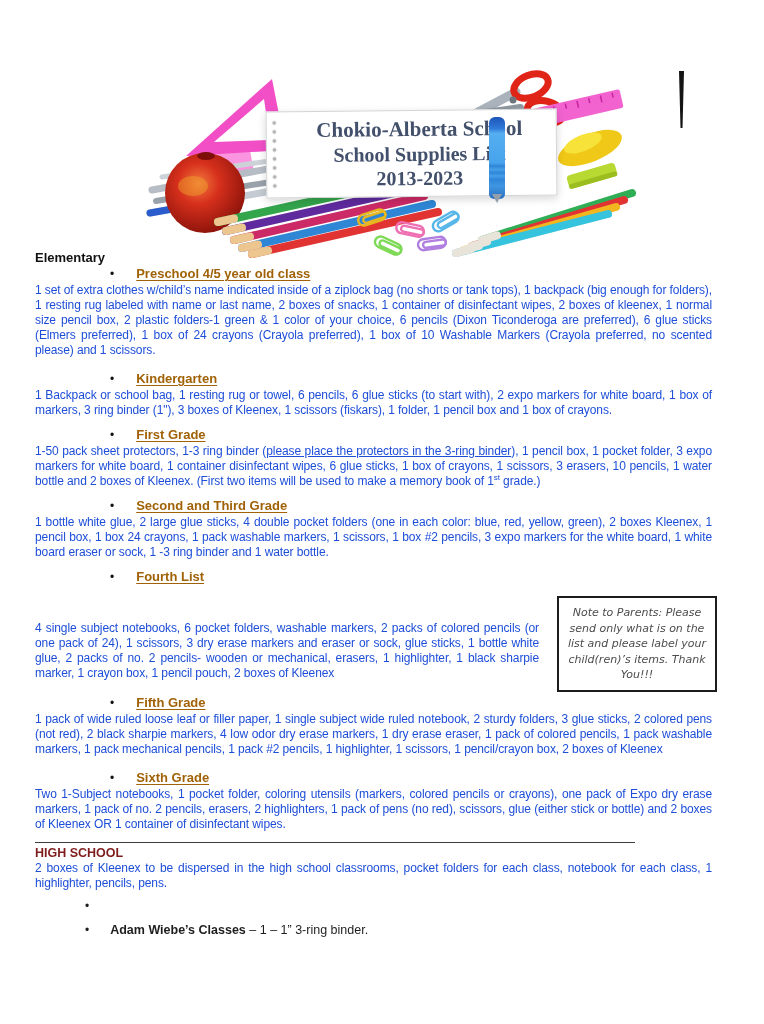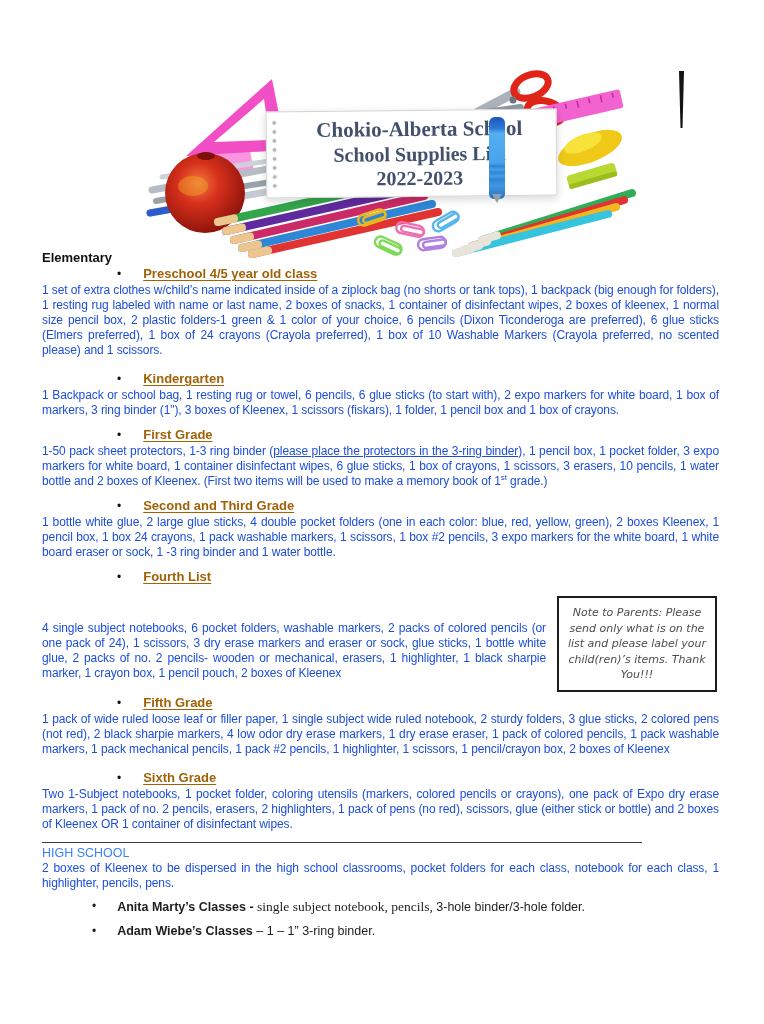--- a/index.html
+++ b/index.html
@@ -34,42 +34,42 @@
     position:absolute; left:489px; top:117px; width:16px; height:82px; z-index:4;
     border-radius:6px 6px 5px 5px;
     background:linear-gradient(180deg,#1d55b8 0%,#2f7ad9 14%,#54aef0 20%,#47a3ec 56%,#2f85d8 60%,#45a0e8 64%,#2f85d8 68%,#45a0e8 72%,#2f85d8 76%,#3f96e2 84%,#2a6fbf 100%);
   }
   .blue-pen::after {
     content:""; position:absolute; left:3px; bottom:-9px; width:0; height:0;
     border:5px solid transparent; border-top:9px solid #93a0ab;
   }
 
   
-  .content { position:absolute; left:42px; top:250px; width:677px; z-index:2; }
+  .content { position:absolute; left:35px; top:250px; width:677px; z-index:2; }
   .doc-section-title { font-size:13px; font-weight:bold; line-height:15px; color:#111; }
   .bullet-line { padding-left:75px; margin:9px 0 1px 0; display:flex; }
   .bullet-line .bullet { margin-right:22px; font-size:12px; line-height:16px; color:#111; }
   .grade-heading { font-size:13px; font-weight:bold; line-height:16px; color:#a16207;
     text-decoration:underline; text-underline-offset:2px; }
   .body-text { margin:0; font-size:12px; line-height:15px; text-align:justify; letter-spacing:-0.1px; color:#1d4ed8; }
   .body-text .u { text-decoration:underline; }
   .body-text sup { font-size:8px; line-height:0; }
   .narrow { margin-right:173px;margin-top:36px; }
 
   .note-box {
     position:absolute; left:557px; top:596px; width:160px; z-index:2;
     border:2px solid #1c1c1c; box-sizing:border-box; background:#fff;
     padding:7px 5px; text-align:center;
     font-family:"DejaVu Sans", sans-serif; font-style:italic;
     font-size:11px; line-height:15.5px; color:#4c4c4c;
   }
 
   .divider { border:none; border-top:1.5px solid #3d3d3d; width:600px; margin:10px 0 3px 0; }
 
-  .hs-title { font-size:12.5px; font-weight:normal; line-height:15px; color:#3b82f6; margin-top:1px; }
+  .hs-title { font-size:12.5px; font-weight:bold; line-height:15px; color:#7f1d1d; margin-top:1px; }
   .hs-bullet-line { padding-left:50px; display:flex; margin-top:7px; }
   .hs-bullet-line .bullet { margin-right:21px; font-size:12px; line-height:17px; }
   .hs-item { font-size:12.5px; line-height:17px; }
   .hs-name { font-weight:bold; }
   .serif-seg { font-family:"Liberation Serif", serif; font-size:13.5px; }
 </style>
 </head>
 <body>
 
 <div class="page">
@@ -181,21 +181,21 @@
       <line x1="464" y1="250" x2="479" y2="245.8" stroke="#e8e4da" stroke-width="8"></line>
       <line x1="456" y1="253" x2="471" y2="249.2" stroke="#e8e4da" stroke-width="8"></line>
     </g>
 
     <polygon points="679,71 684,71 682.5,128 680.5,128" fill="#141414"></polygon>
   </svg>
 
   <div class="banner-card">
     <div class="banner-line banner-l1">Chokio-Alberta School</div>
     <div class="banner-line banner-l2">School Supplies List</div>
-    <div class="banner-line banner-l3">2022-2023</div>
+    <div class="banner-line banner-l3">2013-2023</div>
   </div>
   <div class="blue-pen"></div>
 
   <div class="note-box">Note to Parents:  Please send only what is on the list and please label your child(ren)’s items. Thank You!!!</div>
 
   <div class="content">
 
     <div class="doc-section-title">Elementary</div>
 
     <div class="bullet-line" style="margin-top:1px">
@@ -240,21 +240,20 @@
     </div>
     <p class="body-text">Two 1-Subject notebooks, 1 pocket folder, coloring utensils (markers, colored pencils or crayons), one pack of Expo dry erase markers, 1 pack of no. 2 pencils, erasers, 2 highlighters, 1 pack of pens (no red), scissors, glue (either stick or bottle) and 2 boxes of Kleenex OR 1 container of disinfectant wipes.</p>
 
     <hr class="divider">
 
     <div class="hs-title">HIGH SCHOOL</div>
     <p class="body-text">2 boxes of Kleenex to be dispersed in the high school classrooms, pocket folders for each class, notebook for each class, 1 highlighter, pencils, pens.</p>
 
     <div class="hs-bullet-line">
       <span class="bullet">•</span>
-      <span class="hs-item"><span class="hs-name">Anita Marty’s Classes - </span><span class="serif-seg">single subject notebook, pencils, </span><span>3-hole binder/3-hole folder.</span></span>
     </div>
 
     <div class="hs-bullet-line">
       <span class="bullet">•</span>
       <span class="hs-item"><span class="hs-name">Adam Wiebe’s Classes</span><span> – 1 – 1” 3-ring binder.</span></span>
     </div>
 
   </div>
 </div>
 

